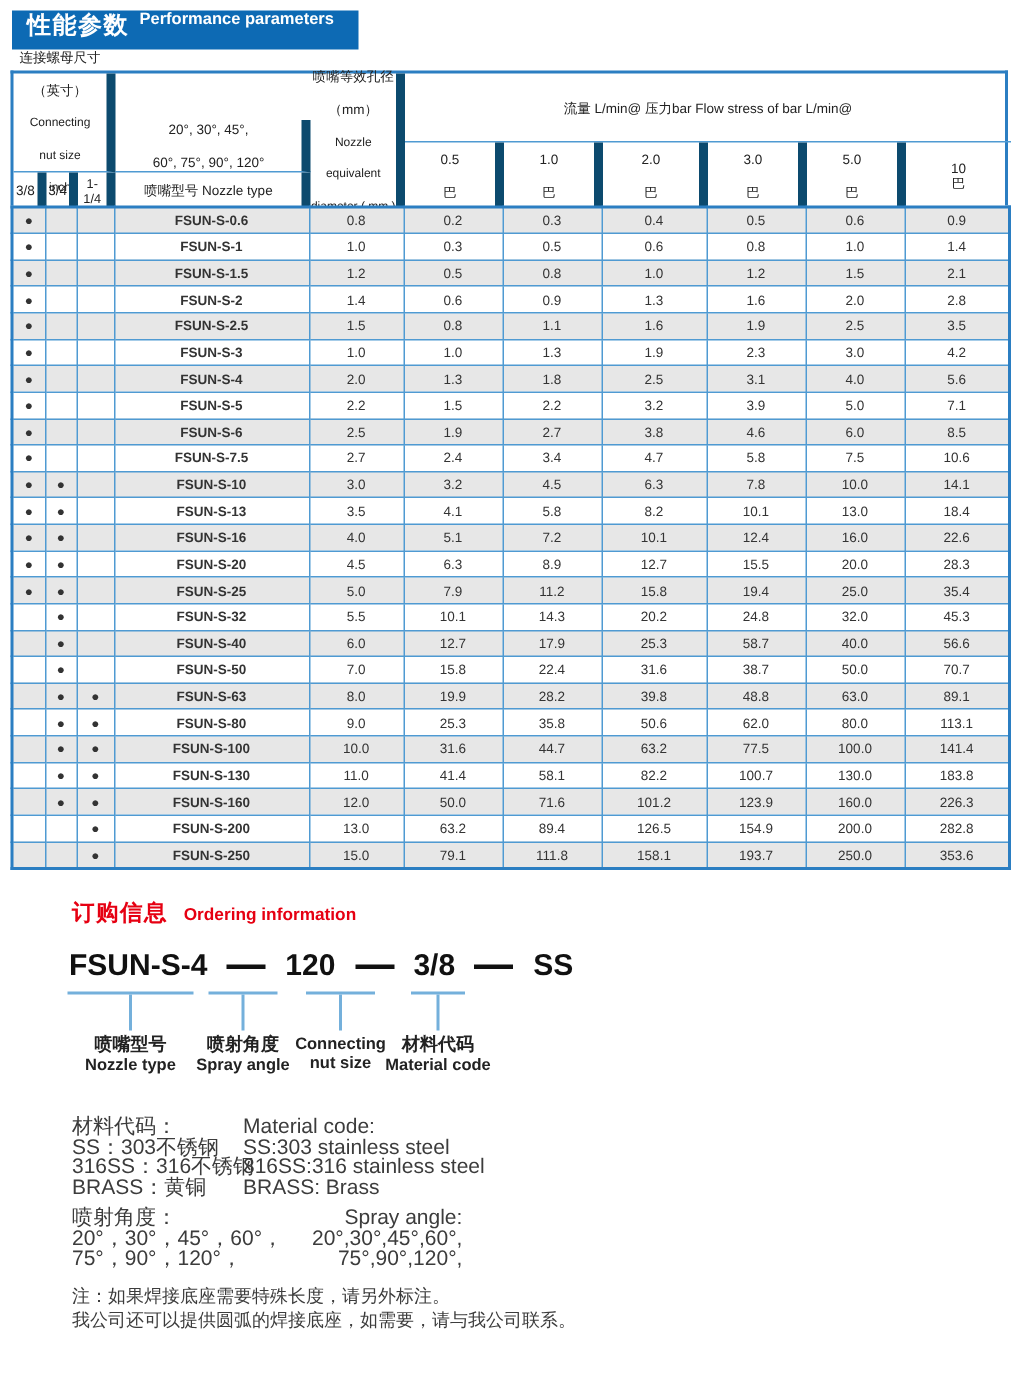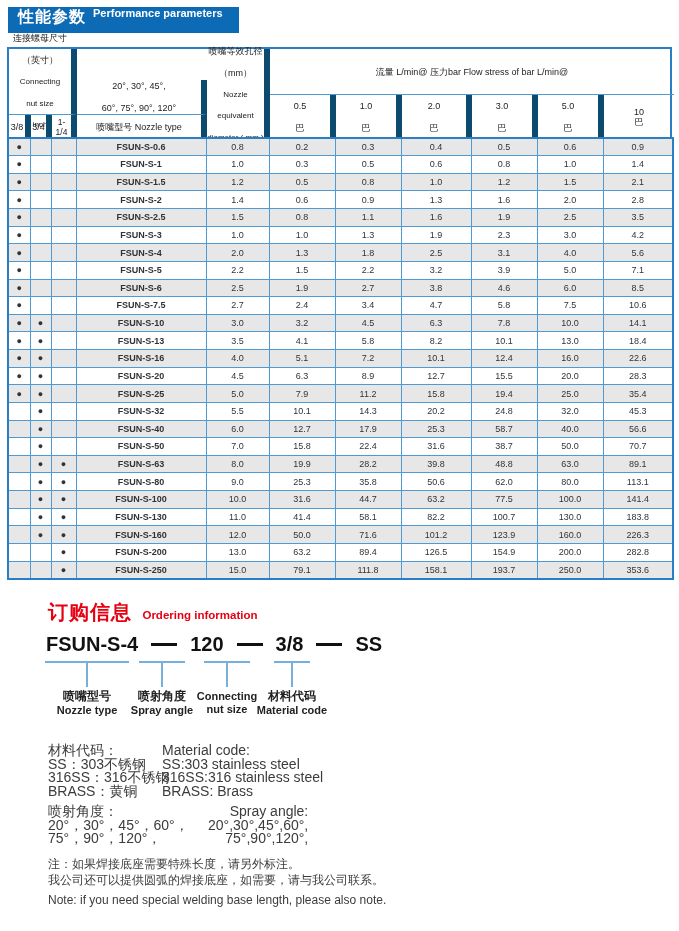--- a/index.html
+++ b/index.html
@@ -42,21 +42,21 @@
     border:1px solid #4f9ad2; height:17.64px; padding:0;
     text-align:center; vertical-align:middle; font-size:9px; color:#333;
   }
   table.ptable tr:nth-child(odd) { background:#e7e7e7; }
   table.ptable tr:nth-child(even) { background:#ffffff; }
   td.model-cell { font-weight:bold; color:#222; }
   td.dot-cell { font-size:7px; color:#111; }
 
   
   .order-title { position:absolute; left:48px; top:599px; color:#e60012; white-space:nowrap; }
-  .order-title .cn { font-size:20px; font-weight:bold; letter-spacing:1px; }
+  .order-title .cn { font-size:15px; font-weight:bold; letter-spacing:1px; }
   .order-title .en { font-size:11.5px; font-weight:bold; margin-left:6px; }
 
   .order-example {
     position:absolute; left:46px; top:633px; display:flex; align-items:center;
     font-size:20px; font-weight:bold; color:#111; white-space:nowrap;
   }
   .dash { width:26px; height:3px; background:#111; margin:0 13px; }
 
   .connector { position:absolute; top:661px; }
   .connector .hbar { height:2px; background:#74b0db; width:100%; }
@@ -550,14 +550,13 @@
 <div class="tblock spray-en">
     <div>Spray angle:</div>
     <div>20°,30°,45°,60°,</div>
     <div>75°,90°,120°,</div>
   </div>
 <div class="tblock note-cn">
     <div>注：如果焊接底座需要特殊长度，请另外标注。</div>
     <div>我公司还可以提供圆弧的焊接底座，如需要，请与我公司联系。</div>
   </div>
 <div class="tblock note-en">
-    <div>Note: if you need special welding base length, please also note.</div>
   </div>
 
 </body></html>

